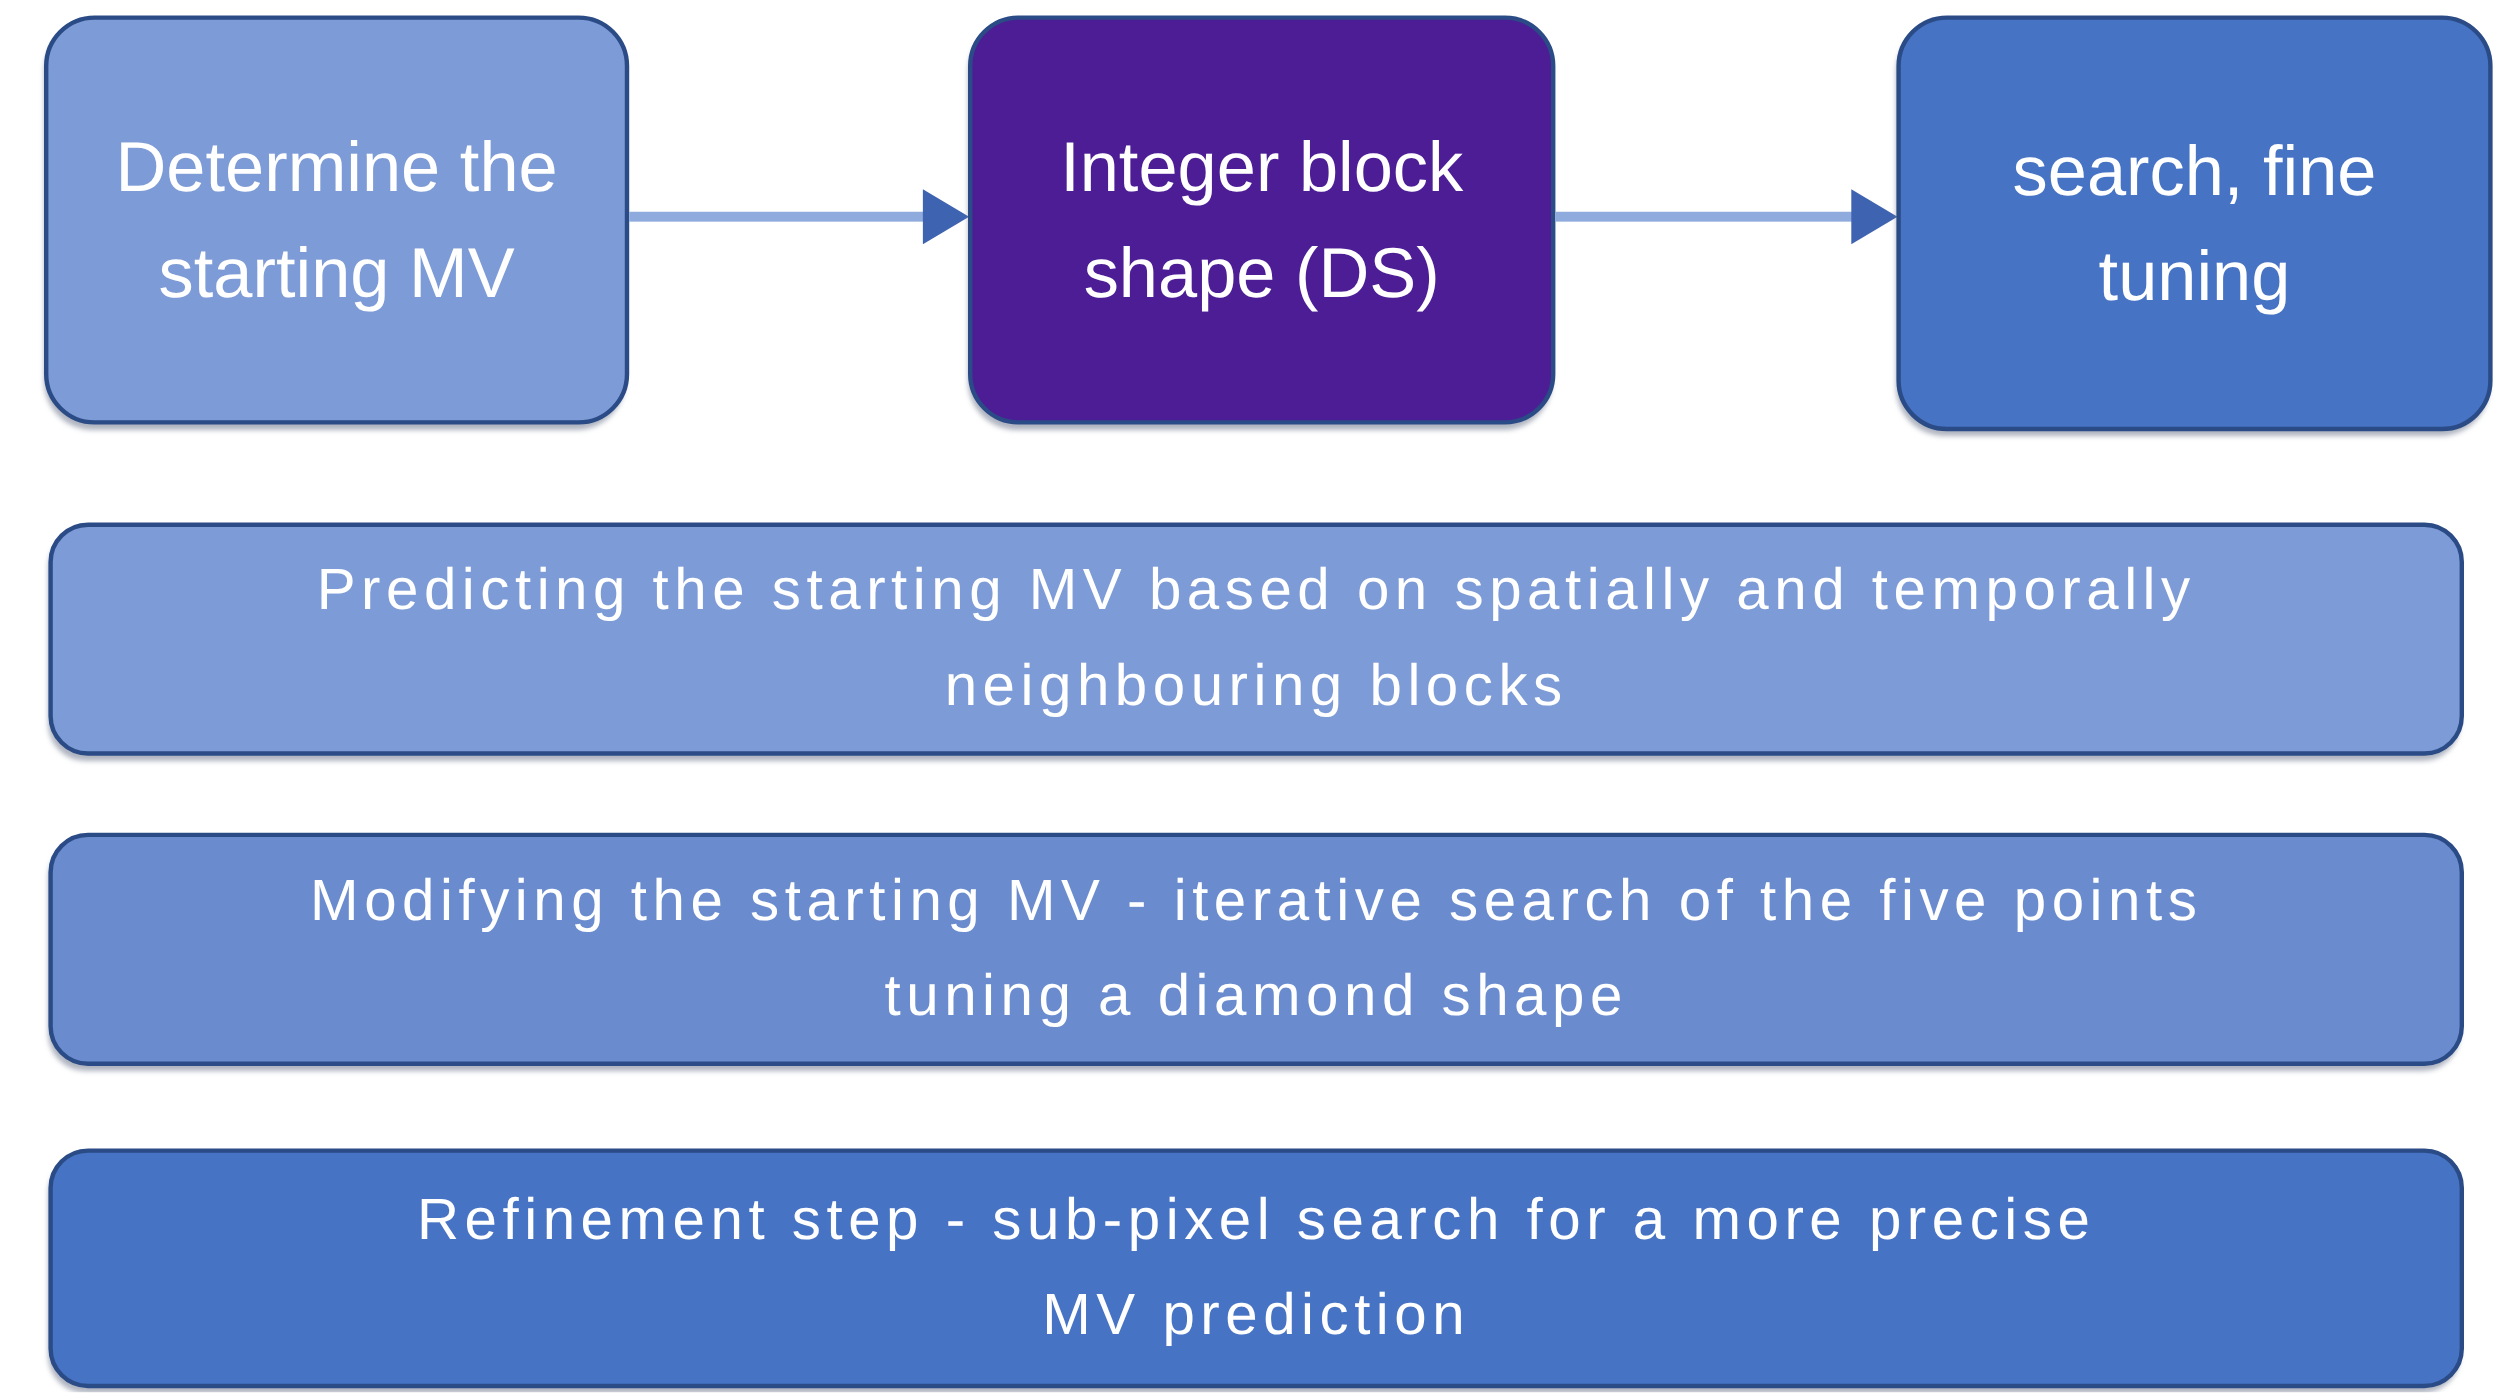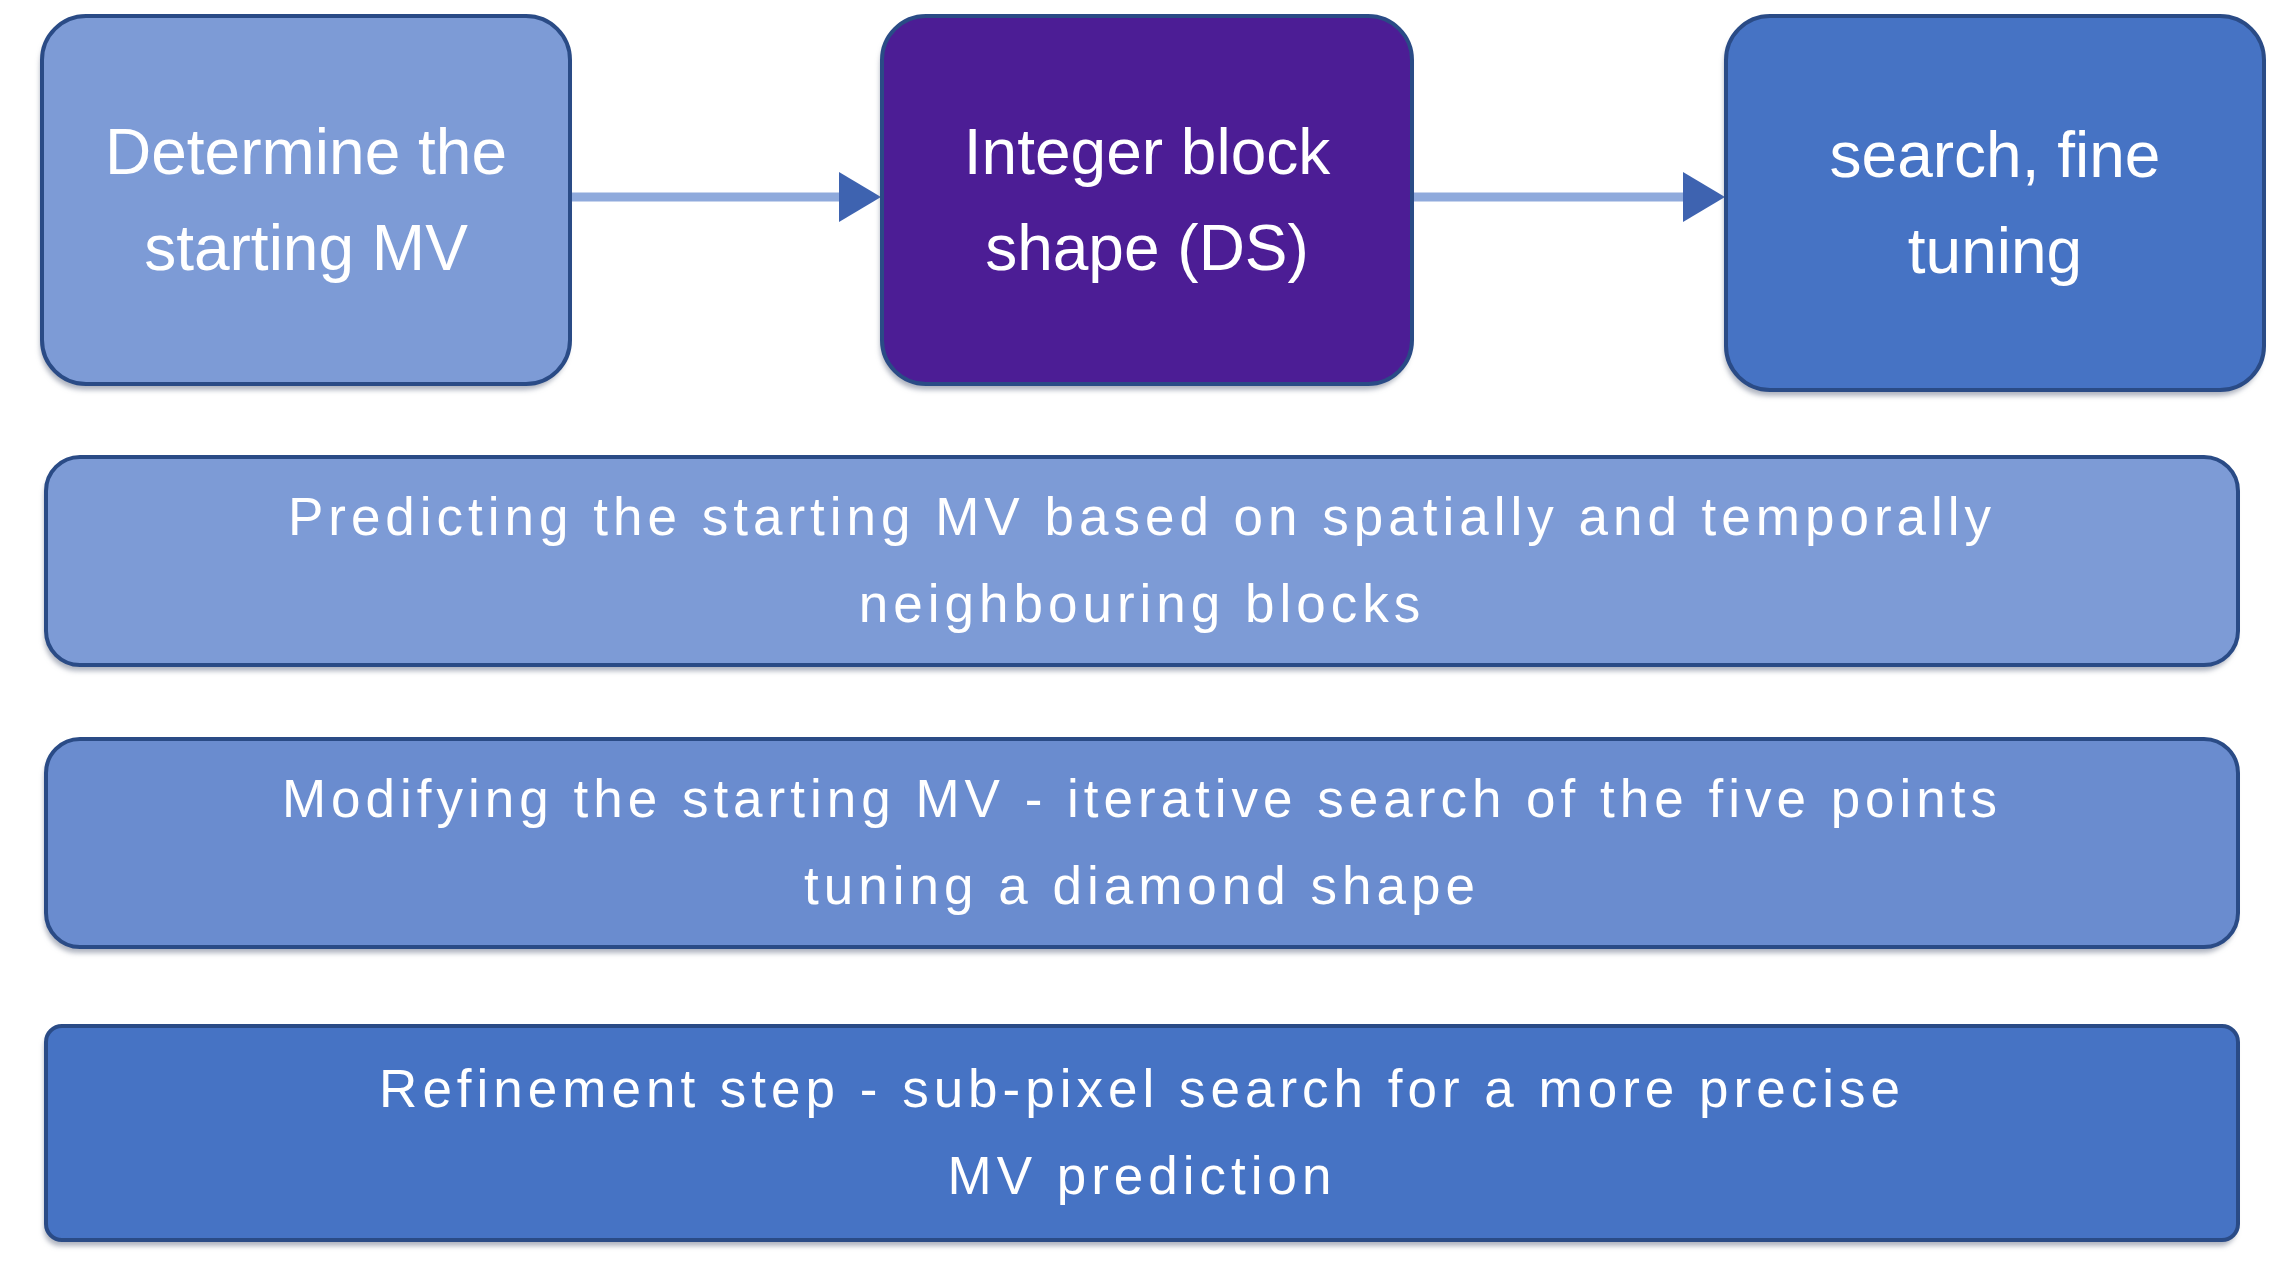--- a/index.html
+++ b/index.html
@@ -39,20 +39,21 @@
     color: #ffffff;
     display: flex;
     flex-direction: column;
     align-items: center;
     justify-content: center;
     text-align: center;
     font-size: 53px;
     line-height: 1.64;
     letter-spacing: 5px;
     box-shadow: -2px 6px 5px -2px rgba(110, 118, 140, 0.55);
+    margin-top: 20px;
   }
   .arrow {
     position: absolute;
     height: 52px;
   }
   .arrow-shaft {
     position: absolute;
     left: 0;
     right: 28px;
     top: 50%;
@@ -105,18 +106,18 @@
   <div class="detail-bar" style="left: 44px; top: 455px; width: 2196px; height: 212px; background-color: rgb(125, 155, 214); border-color: rgb(42, 75, 134);">
     <div class="txt-line">Predicting the starting MV based on spatially and temporally</div>
     <div class="txt-line">neighbouring blocks</div>
   </div>
 
   <div class="detail-bar" style="left: 44px; top: 737px; width: 2196px; height: 212px; background-color: rgb(106, 140, 207); border-color: rgb(42, 75, 134);">
     <div class="txt-line">Modifying the starting MV - iterative search of the five points</div>
     <div class="txt-line">tuning a diamond shape</div>
   </div>
 
-  <div class="detail-bar" style="left: 44px; top: 1024px; width: 2196px; height: 218px; background-color: rgb(70, 115, 196); border-color: rgb(42, 75, 134); border-radius: 18px;">
+  <div class="detail-bar" style="left: 44px; top: 1024px; width: 2196px; height: 218px; background-color: rgb(70, 115, 196); border-color: rgb(42, 75, 134);">
     <div class="txt-line">Refinement step - sub-pixel search for a more precise</div>
     <div class="txt-line">MV prediction</div>
   </div>
 
 </div>
 
 </body></html>

